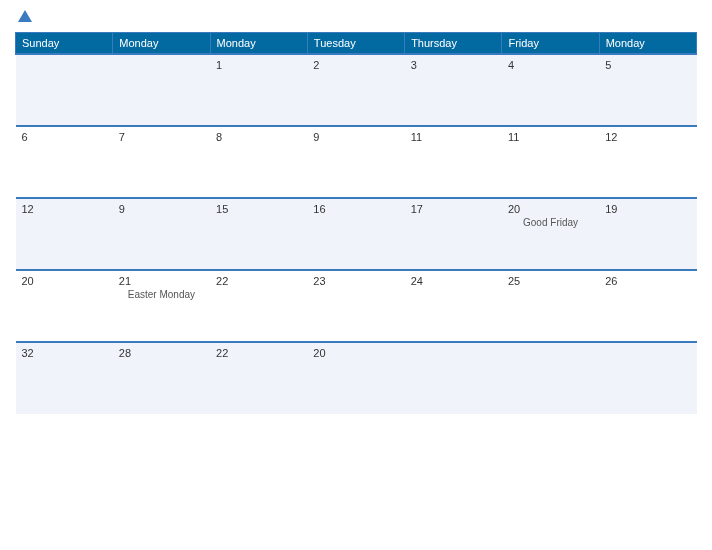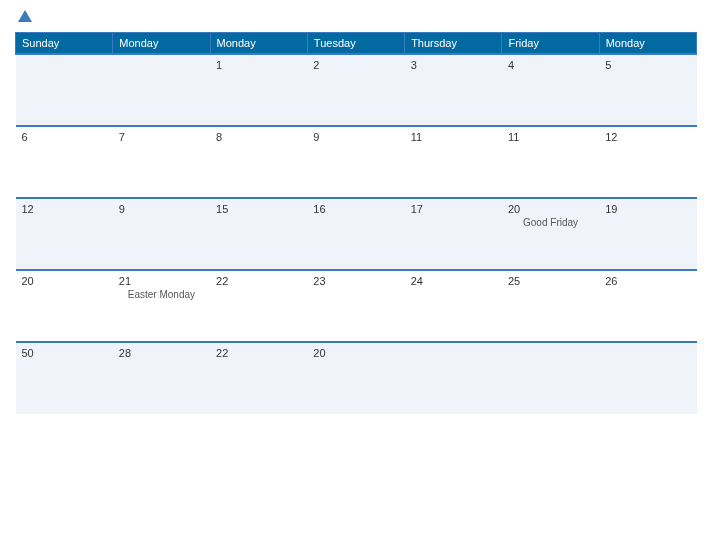--- a/index.html
+++ b/index.html
@@ -229,21 +229,21 @@
           </td>
           <td>
             <span class="day-num">25</span>
           </td>
           <td>
             <span class="day-num">26</span>
           </td>
         </tr>
         <tr>
           <td>
-            <span class="day-num">50</span>
+            <span class="day-num">32</span>
           </td>
           <td>
             <span class="day-num">28</span>
           </td>
           <td>
             <span class="day-num">22</span>
           </td>
           <td>
             <span class="day-num">20</span>
           </td>

